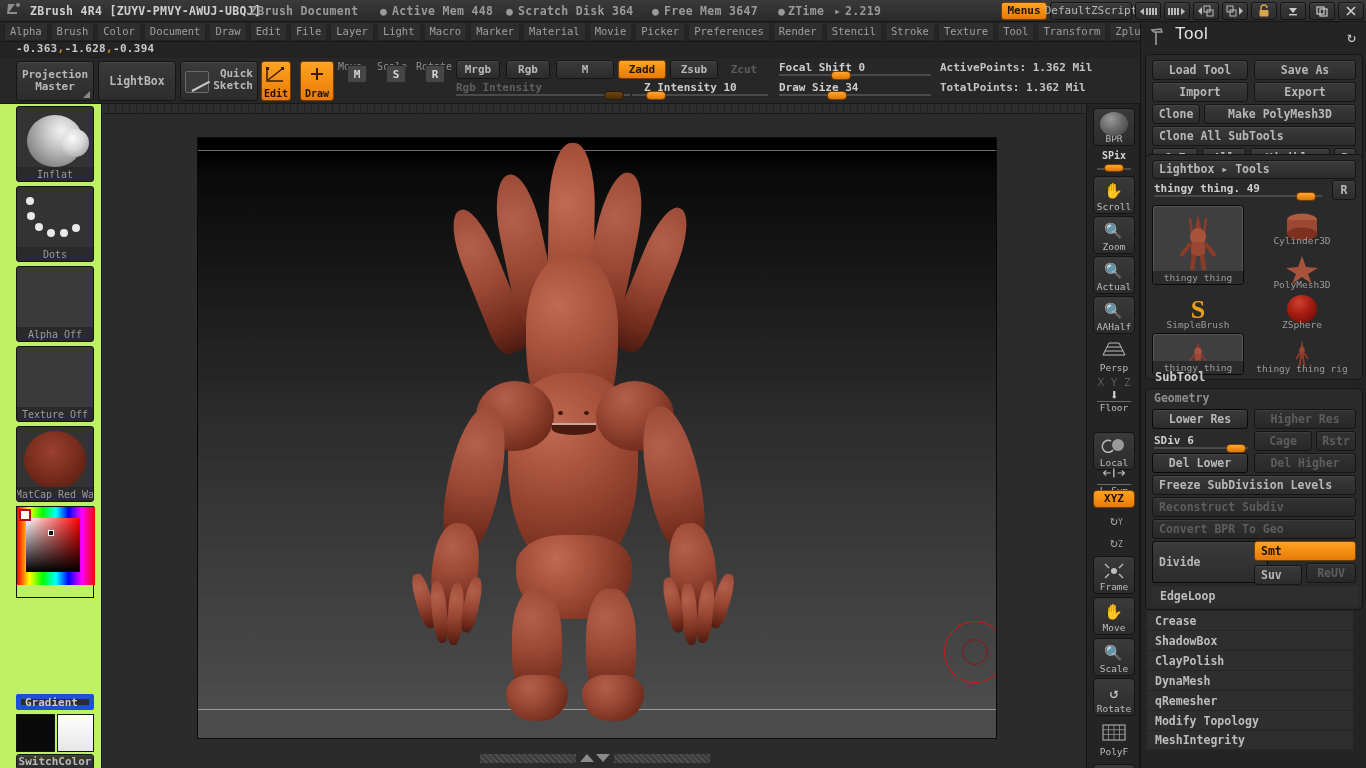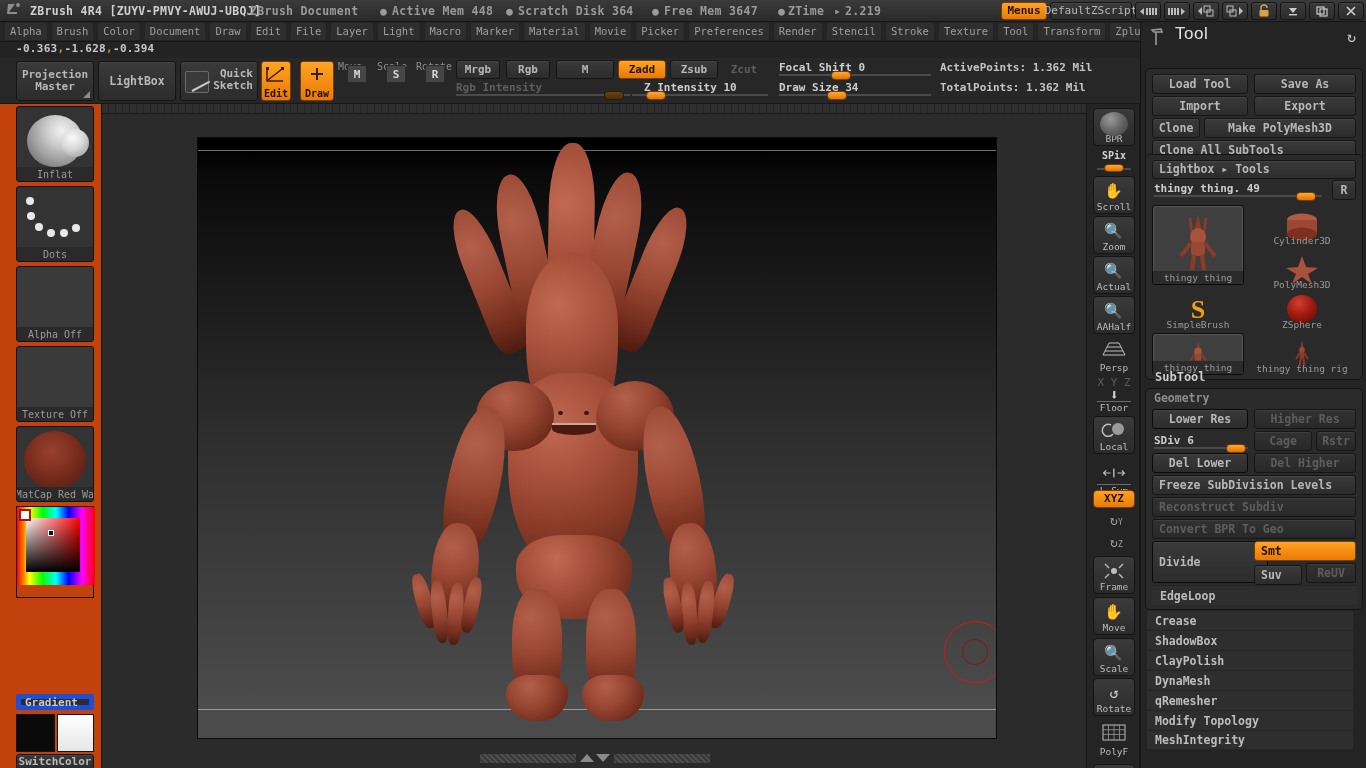--- a/index.html
+++ b/index.html
@@ -104,21 +104,21 @@
   .sld { position:absolute; height:18px; }
   .sld .lab { position:absolute; left:0; top:1px; font-size:11px; color:#cdcdcd; font-weight:bold; white-space:nowrap; }
   .sld .lab.dim { color:#5f5f5f; }
   .sld .track { position:absolute; left:0; bottom:2px; height:2px; background:#4a4a4a; width:100%; }
   .sld .knob { position:absolute; bottom:-2px; width:20px; height:9px; border-radius:4px;
                background:linear-gradient(#ffa834,#e07700); border:1px solid #7a3d00; }
   .sld .knob.dk { background:linear-gradient(#6b4412,#4a2d08); border-color:#2a1a05; }
   .pt-info { position:absolute; font-size:11px; color:#c4c4c4; font-weight:bold; white-space:nowrap; }
 
   
-  #leftcol { position:absolute; left:0; top:104px; width:102px; height:664px; background:#c2410c; border-right:1px solid #161616;text-decoration:underline; }
+  #leftcol { position:absolute; left:0; top:104px; width:102px; height:664px; background:#bef264; border-right:1px solid #161616;text-decoration:underline; }
   .pal {
     position:absolute; left:16px; width:78px;
     background:#333; border:1px solid #141414; border-radius:3px; overflow:hidden;
   }
   .pal .cap { position:absolute; left:0; bottom:0; width:100%; height:14px;
               background:#2a2a2a; color:#9a9a9a; font-size:10px;
               display:flex; align-items:center; justify-content:center; white-space:nowrap; }
 
   #pal-brush { top:2px; height:76px; }
   #pal-stroke { top:82px; height:76px; }
@@ -572,21 +572,21 @@
             <path d="M8 2 L2 14 M18 2 L24 14" stroke="#bdbdbd"></path>
           </svg>
       </span>
       <span>Persp</span>
     </div>
     <div class="vbtn plain" style="top:272px;">
       <span style="position:absolute; left:0; top:0; width:42px; text-align:center; color:#5d5d5d; font-size:11px;">X Y Z</span>
       <span class="vi" style="top:8px;">⬇</span>
       <span style="border-top:1px solid #6a6a6a; width:34px; text-align:center;">Floor</span>
     </div>
-    <div class="vbtn" style="top:312px;justify-content:flex-end;">
+    <div class="vbtn" style="top:328px;justify-content:flex-end;">
       <span class="vi">
         <svg width="26" height="20" viewBox="0 0 26 20">
             <circle cx="17" cy="8" r="6" fill="#9a9a9a"></circle>
             <path d="M10 4 a6 6 0 1 0 2 9" fill="none" stroke="#bdbdbd" stroke-width="1.5"></path>
           </svg>
       </span>
       <span>Local</span>
     </div>
     <div class="vbtn plain" style="top:355px;">
       <span class="vi">
@@ -645,21 +645,21 @@
   </div>
 
   <div id="rpanel">
     <svg id="rp-hammer" viewBox="0 0 22 22">
       <path d="M3 4 L12 3 L13 6 L5 6 Z" fill="none" stroke="#9a9a9a" stroke-width="1.6"></path>
       <path d="M7 6 L7 19" stroke="#9a9a9a" stroke-width="1.6"></path>
     </svg>
     <div id="rp-title">Tool</div>
     <div id="rp-reload">↻</div>
 
-    <div class="group" style="top:46px; height:118px;padding-left:43px;">
+    <div class="group" style="top:32px; height:118px;padding-left:43px;">
       <div class="zb gb" style="left:6px;  top:5px;  width:96px; height:20px;">Load Tool</div>
       <div class="zb gb" style="left:108px;top:5px;  width:102px;height:20px;">Save As</div>
       <div class="zb gb" style="left:6px;  top:27px; width:96px; height:20px;">Import</div>
       <div class="zb gb" style="left:108px;top:27px; width:102px;height:20px;">Export</div>
       <div class="zb gb" style="left:6px;  top:49px; width:48px; height:20px;">Clone</div>
       <div class="zb gb" style="left:58px; top:49px; width:152px;height:20px;">Make PolyMesh3D</div>
       <div class="zb gb" style="left:6px;  top:71px; width:204px;height:20px; justify-content:flex-start; padding-left:6px;">Clone All SubTools</div>
       <div class="zb gb" style="left:6px;  top:93px; width:46px; height:20px;">GoZ</div>
       <div class="zb gb" style="left:56px; top:93px; width:44px; height:20px;">All</div>
       <div class="zb gb" style="left:104px;top:93px; width:80px; height:20px;">Visible</div>

